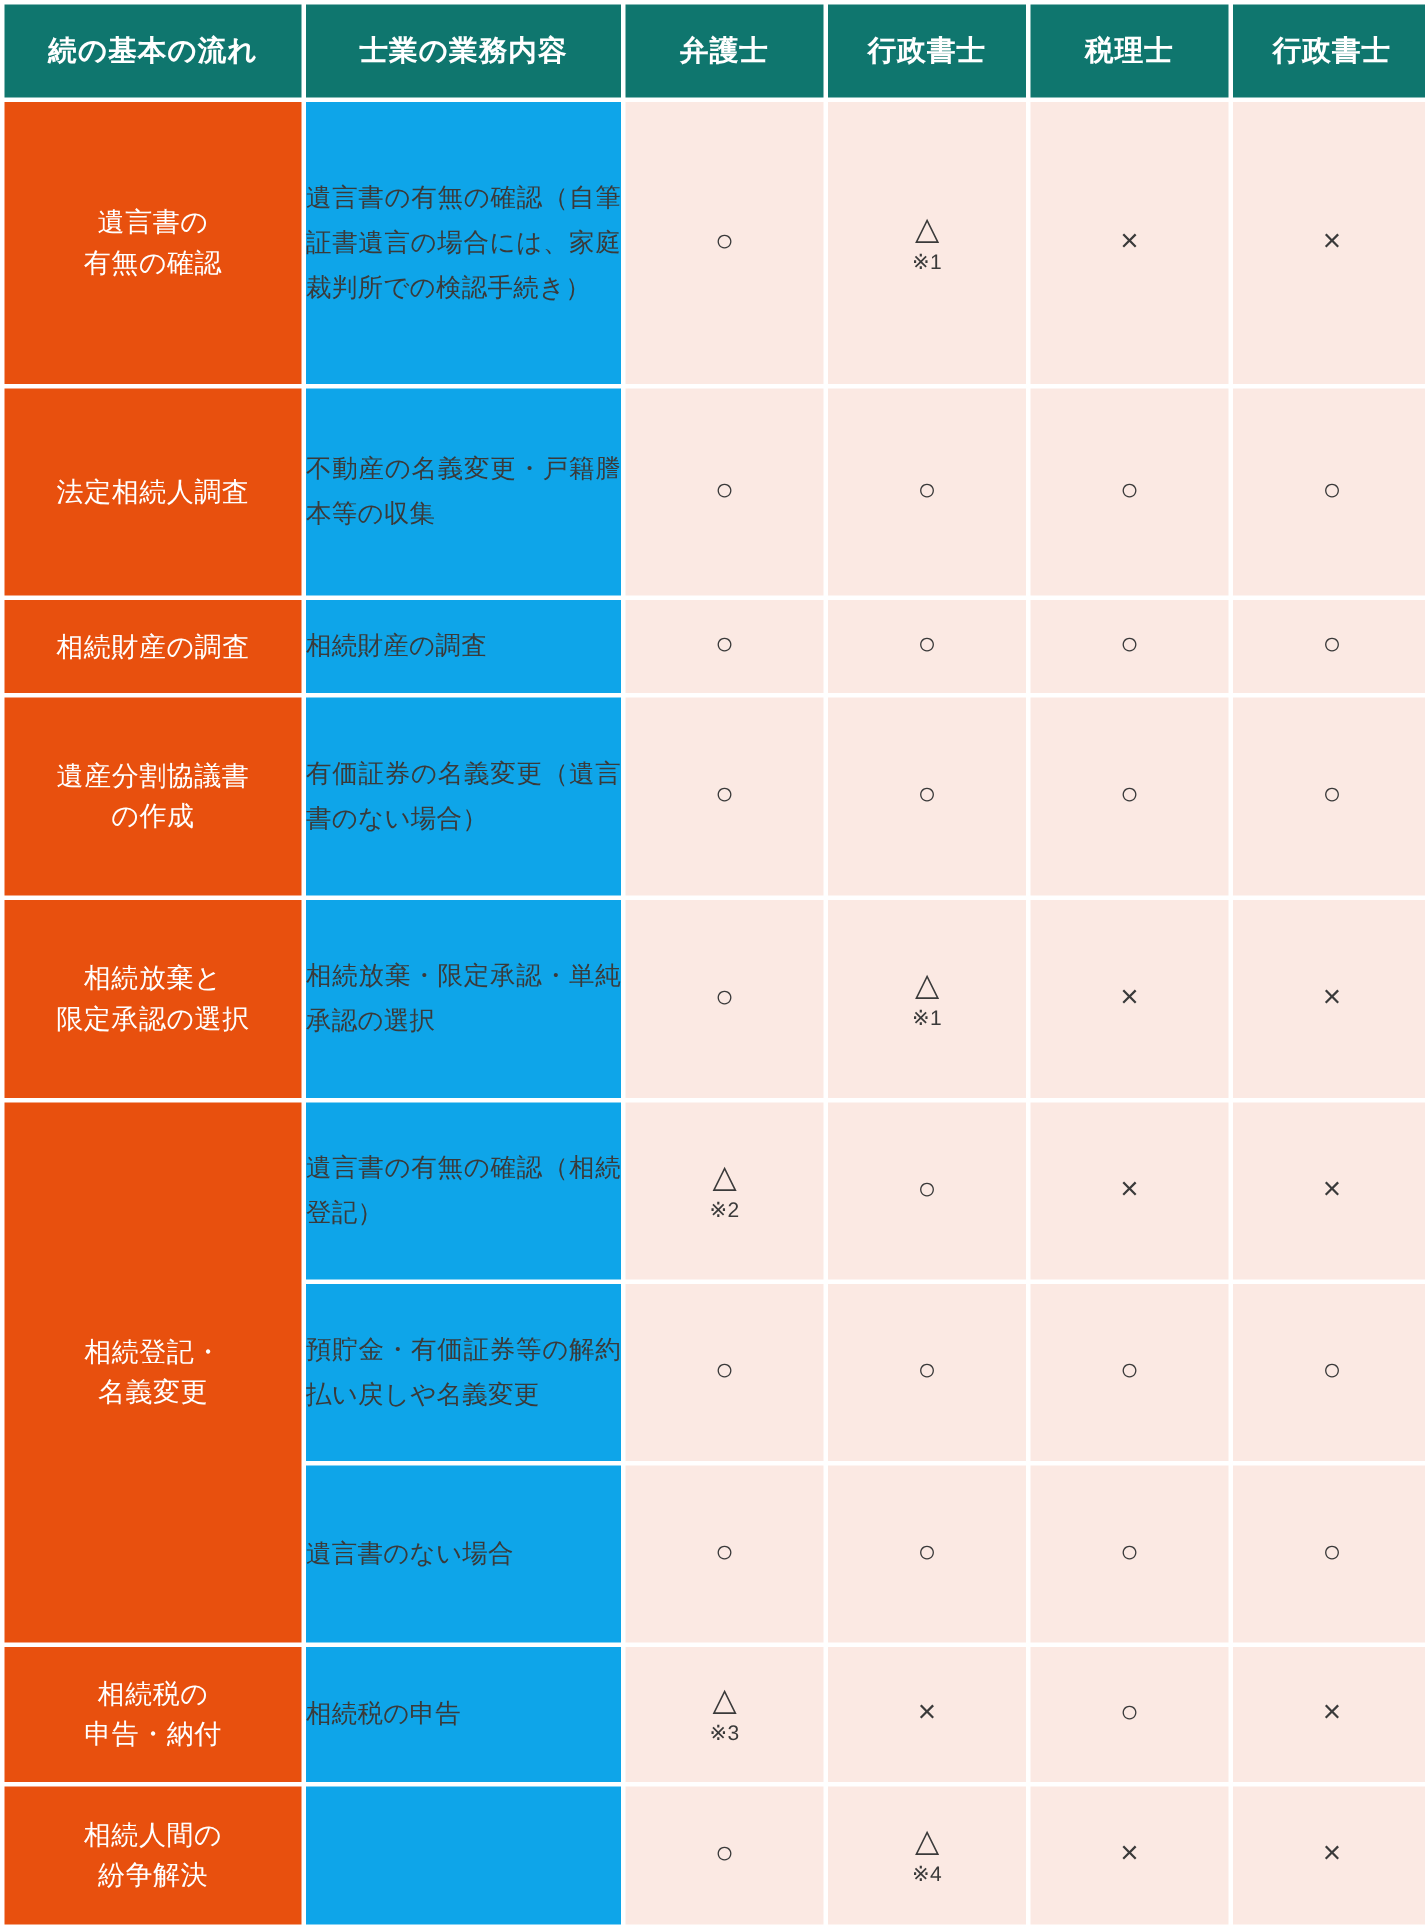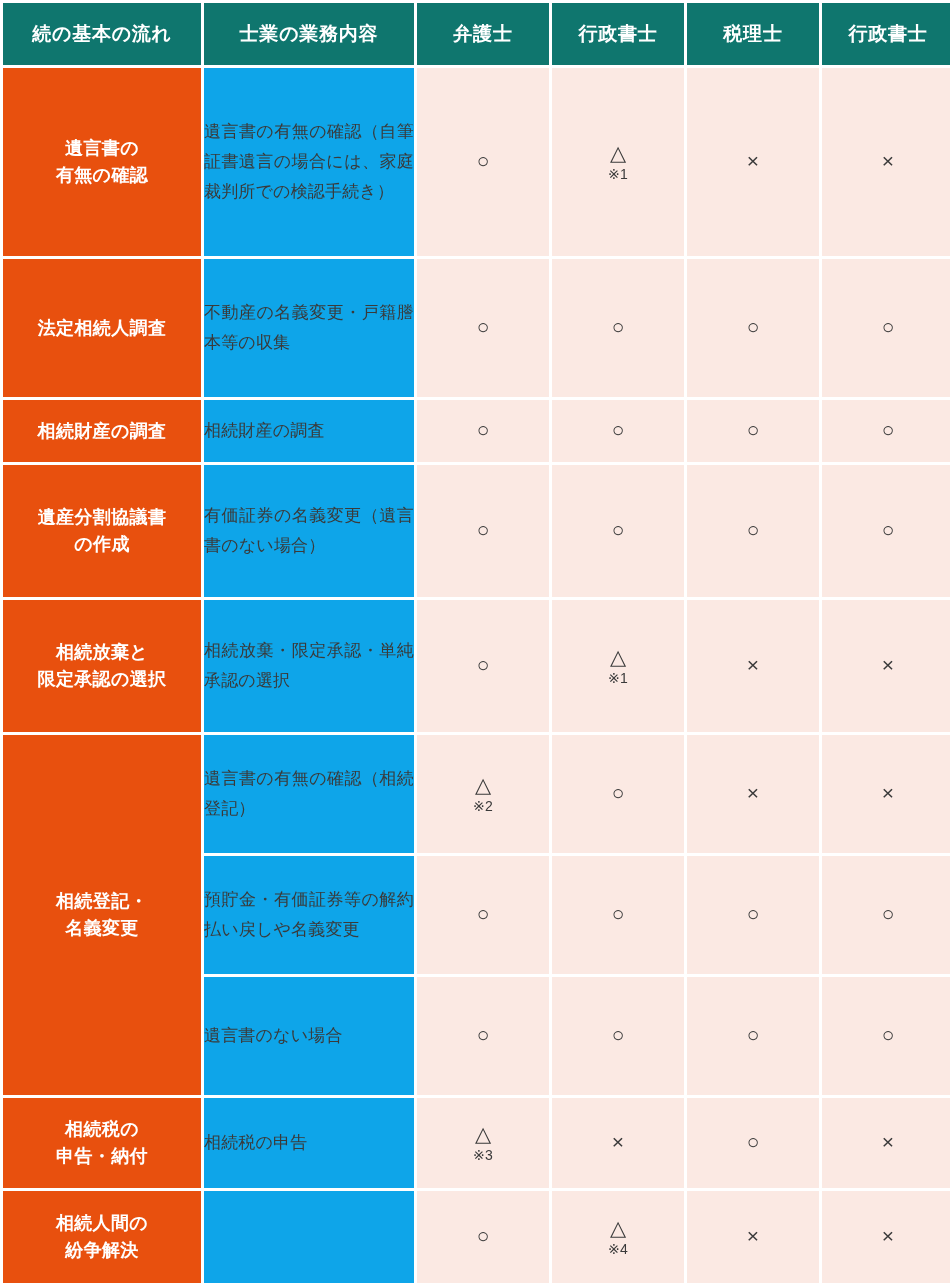--- a/index.html
+++ b/index.html
@@ -34,21 +34,21 @@
     font-weight: bold;
     height: 62px;
     text-align: center;
     letter-spacing: 0.04em;
   }
   
   td.cat {
     background: #e8500e;
     color: #ffffff;
     font-size: 18px;
-    font-weight: bold;
+    font-weight: normal;
     text-align: center;
     line-height: 1.5;
     letter-spacing: 0.02em;
     padding: 6px 4px;
   }
   
   td.desc {
     background: #0ea5e9;
     color: #3a3a3a;
     font-size: 17px;

